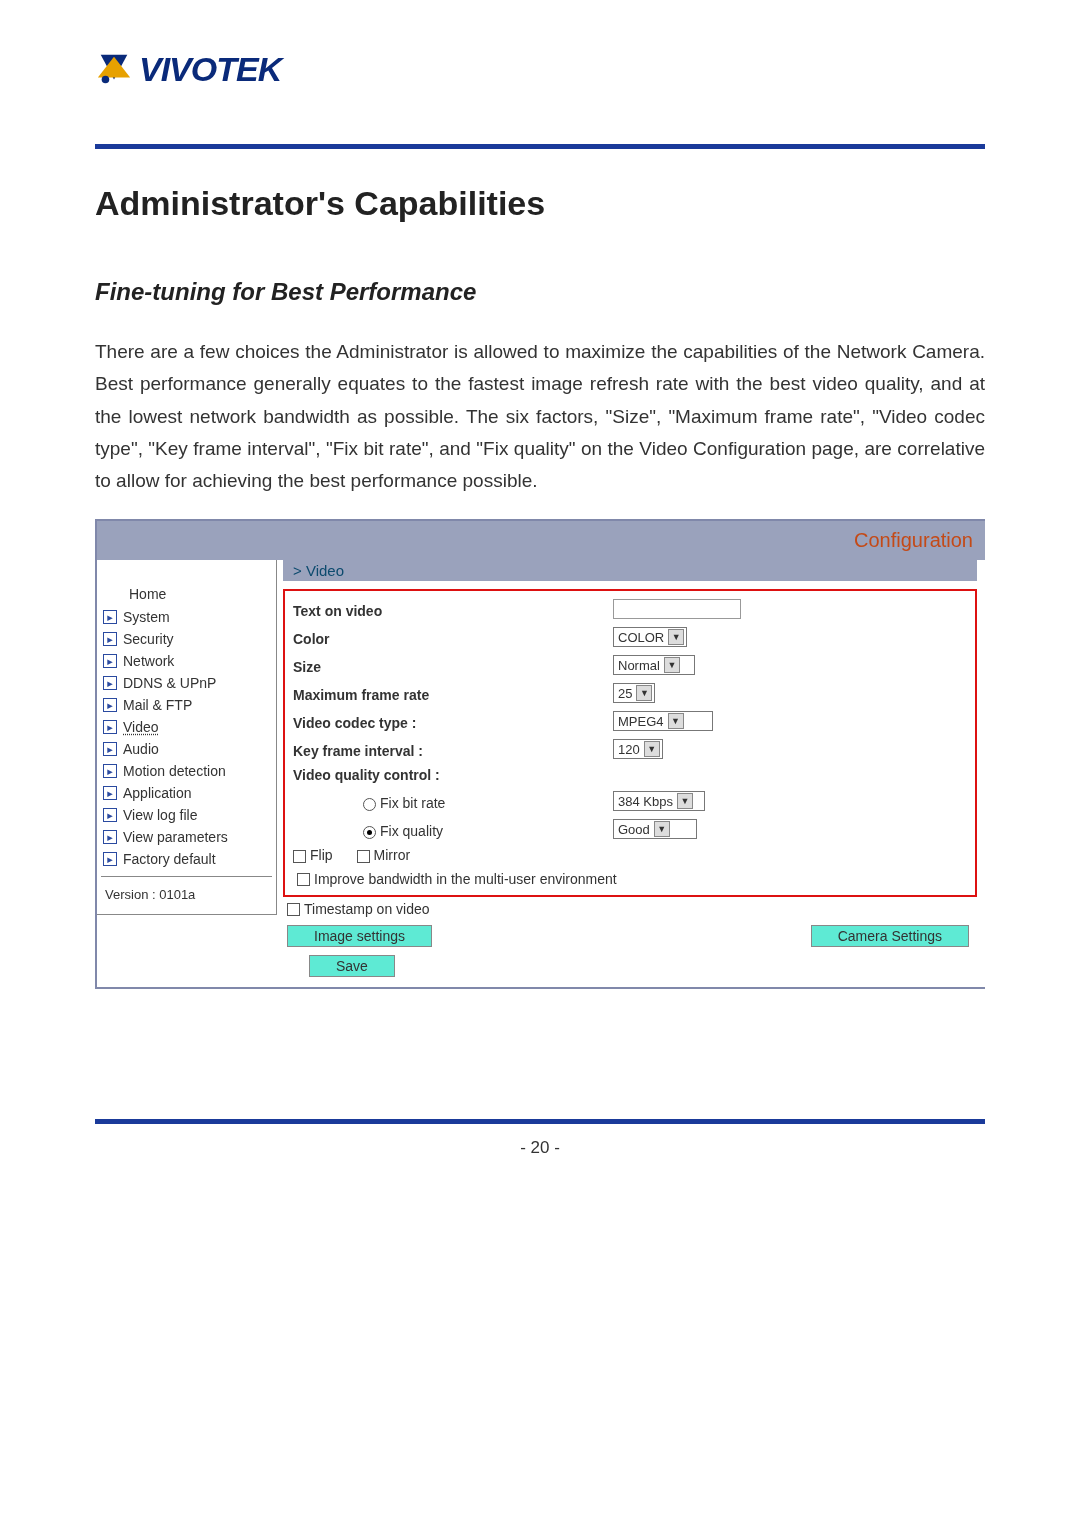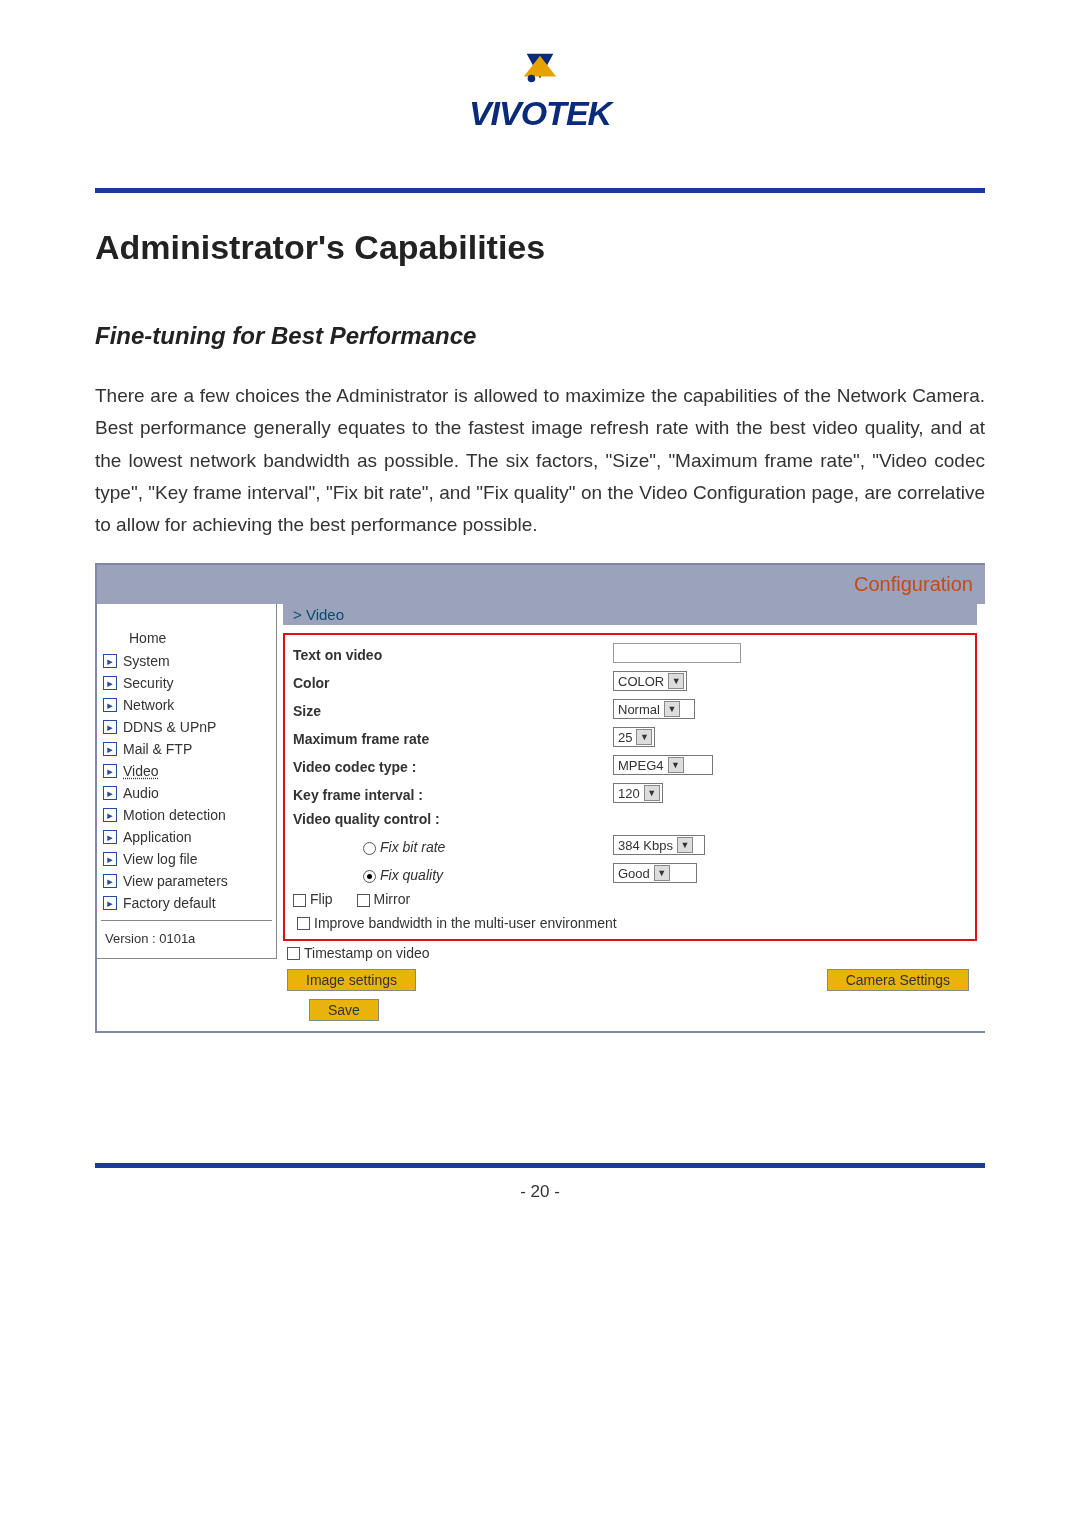--- a/index.html
+++ b/index.html
@@ -12,21 +12,20 @@
     width: 1080px;
   }
   .page {
     padding: 50px 95px 40px 95px;
   }
   .logo {
     display: flex;
     align-items: center;
     gap: 6px;
     margin-bottom: 55px;
-    flex-direction: column;
   }
   .logo-mark {
     position: relative;
     width: 38px; height: 38px;
   }
   .logo-mark svg { width: 38px; height: 38px; }
   .logo-text {
     font-family: Arial Black, Arial, sans-serif;
     font-size: 34px;
     font-weight: 900;
@@ -135,21 +134,21 @@
     display: flex;
     align-items: flex-end;
     padding: 4px 0;
     font-size: 14px;
   }
   .form-row .label {
     width: 320px;
     flex: none;
   }
   .form-row .label.bold { font-weight: 700; }
-  .form-row .label.indent { padding-left: 70px; font-weight: 400; font-style: italic;}
+  .form-row .label.indent { padding-left: 70px; font-weight: 400;}
   .ctrl { display: flex; align-items: center; gap: 4px; }
   .textinput {
     border: 1px solid #999; background: #fff;
     height: 20px; width: 128px;
   }
   .select {
     display: inline-flex; align-items: center;
     border: 1px solid #777; background: #fff;
     height: 20px; padding: 0 2px 0 4px;
     font-size: 13px;
@@ -171,22 +170,22 @@
   .radio { border-radius: 50%; position: relative;}
   .radio.checked::after{
     content:""; position:absolute; left:3px; top:3px;
     width:5px; height:5px; background:#000; border-radius:50%;
   }
   .inline-checks { display:flex; gap:24px; padding:4px 0; font-size:14px;}
   .below { padding: 4px 0 4px 4px; font-size:14px; display:flex; align-items:center;}
   .btn {
     display:inline-block;
     border:1px solid #888;
-    background:#eab308;
-    padding: 2px 18px;
+    background:#5eead4;
+    padding: 2px 26px;
     font-size: 14px;
     font-family: inherit;
   }
   .btn-row {
     display:flex; justify-content:space-between;
     padding: 4px 8px 4px 4px;
   }
   .save-row { padding: 4px 0 0 26px;}
   .footer-hr {
     border: none;

